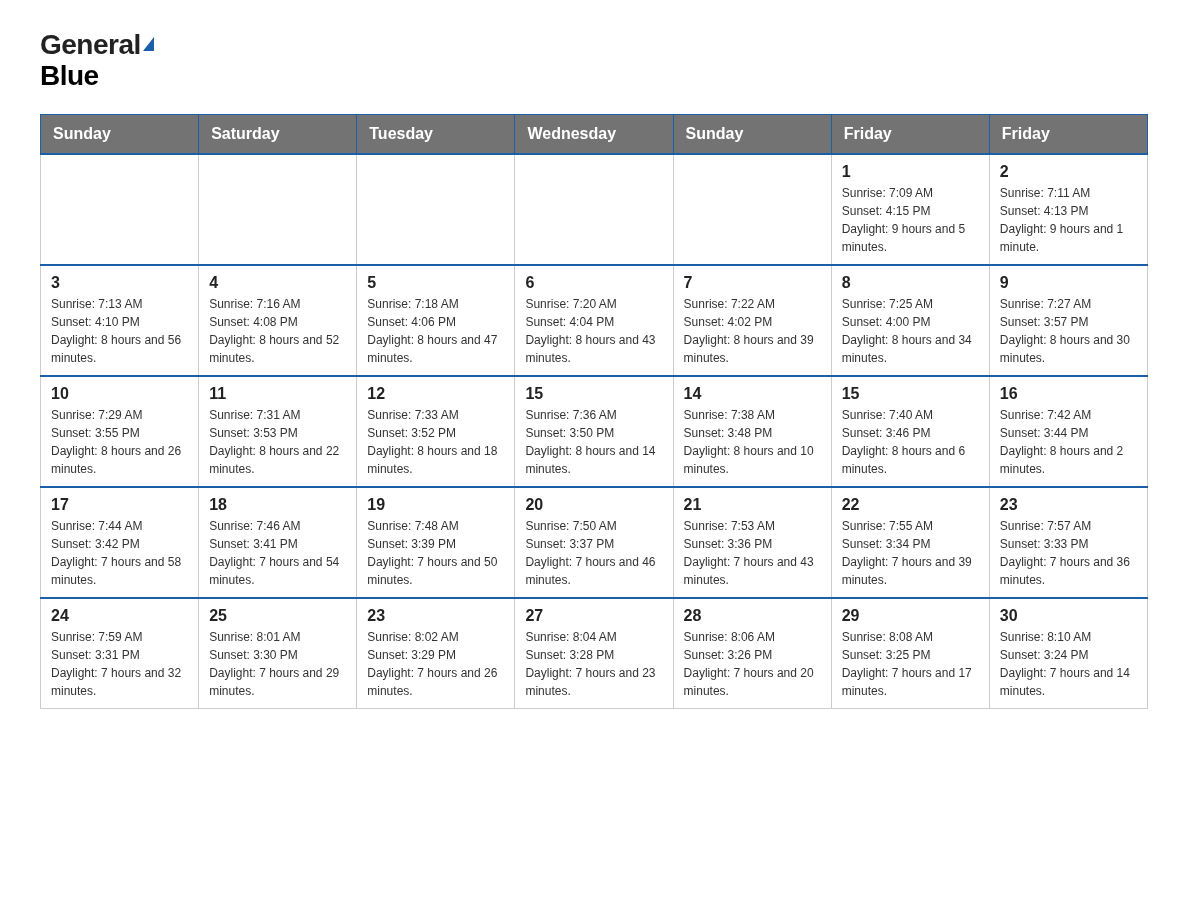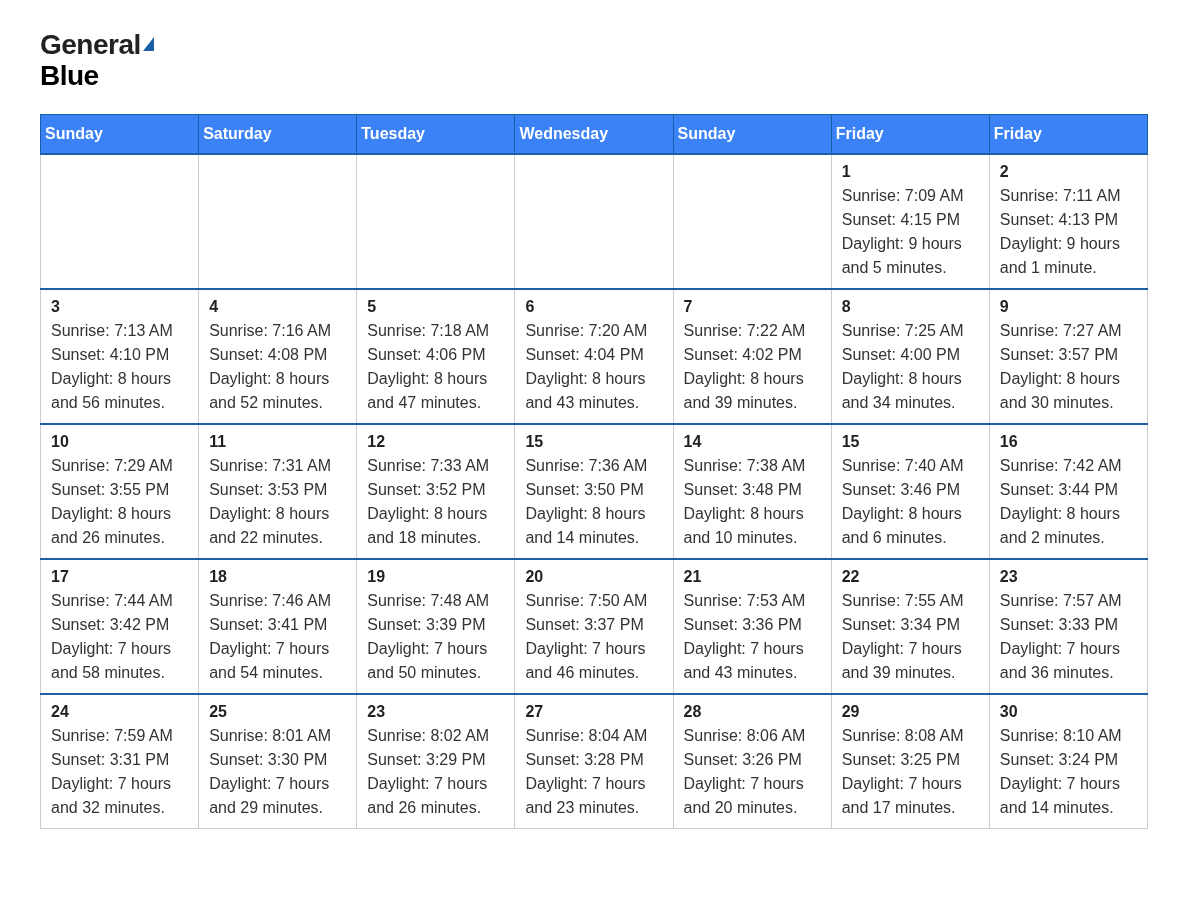--- a/index.html
+++ b/index.html
@@ -58,25 +58,25 @@
       font-size: 22px;
       color: #555;
       margin-top: 4px;
     }
     .calendar {
       width: 100%;
       border-collapse: collapse;
       margin-top: 18px;
     }
     .calendar th {
-      background: #3b82f6;
+      background: #737373;
       color: #fff;
       font-size: 16px;
       font-weight: bold;
-      padding: 10px 4px;
+      padding: 10px 12px;
       text-align: left;
       border: 1px solid #1a5fa8;
     }
     .calendar td {
       vertical-align: top;
       border: 1px solid #ccc;
       padding: 8px 10px;
       width: 14.28%;
       min-height: 90px;
       background: #fff;
@@ -85,21 +85,21 @@
       border-top: 2px solid #1a5fa8;
     }
     .day-number {
       font-size: 16px;
       font-weight: bold;
       color: #222;
       display: block;
       margin-bottom: 3px;
     }
     .day-info {
-      font-size: 16px;
+      font-size: 12px;
       color: #333;
       line-height: 1.5;
     }
     .empty-cell {
       background: #f9f9f9;
     }
   </style>
 </head>
 <body>
 

